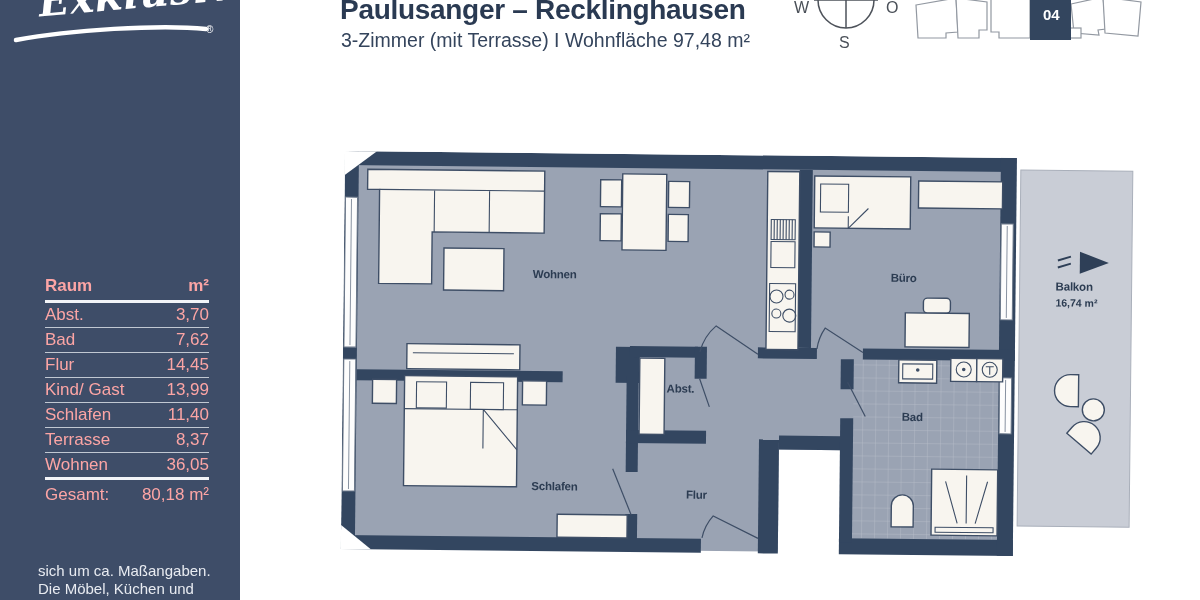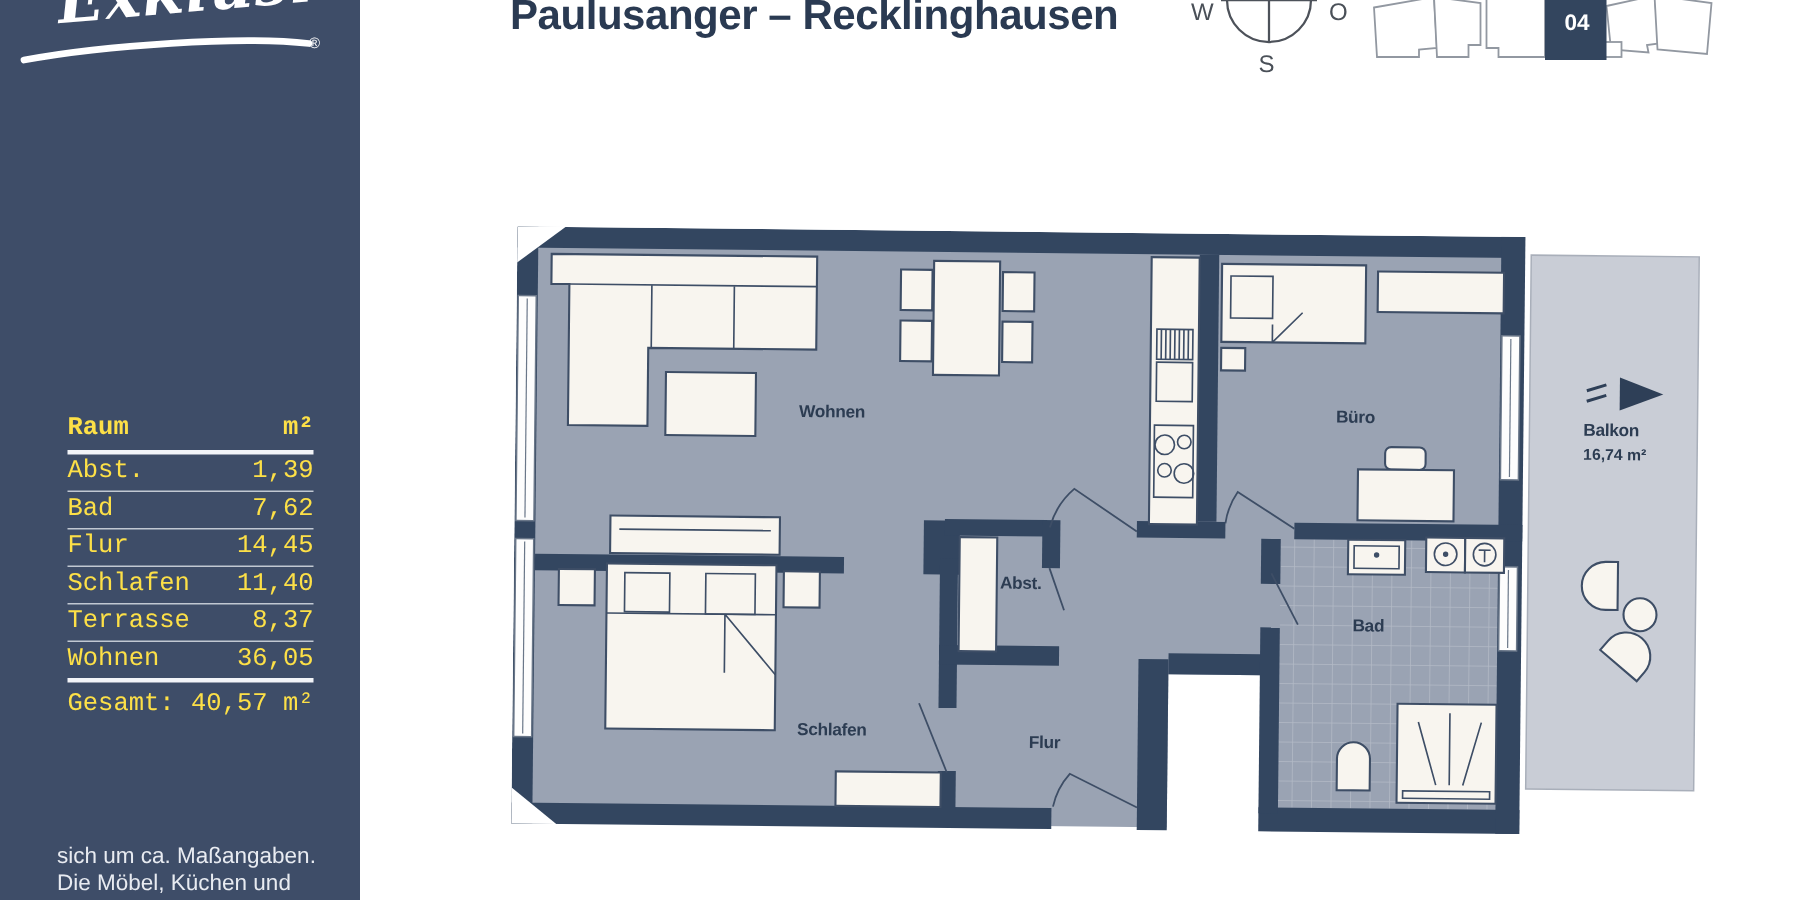--- a/index.html
+++ b/index.html
@@ -4,21 +4,21 @@
 <style>
   html,body{margin:0;padding:0;background:#fff;}
   .page{position:relative;width:1200px;height:600px;overflow:hidden;background:#ffffff;
         font-family:"Liberation Sans",sans-serif;}
   
   .sidebar{position:absolute;left:0;top:0;width:240px;height:600px;background:#3E4D68;}
   .logo{position:absolute;left:10px;top:-16px;width:220px;height:70px;color:#fff;}
   .logo-text{position:absolute;left:28px;top:-14px;font-family:"DejaVu Serif",serif;
              font-style:italic;font-weight:700;font-size:40px;transform:rotate(-5deg);letter-spacing:1px;}
   .logo-reg{position:absolute;left:196px;top:40px;font-size:10px;}
-  .room-table{position:absolute;left:45px;top:274px;width:164px;color:#fde047;font-size:17px;font-family:Liberation Mono, monospace;}
+  .room-table{position:absolute;left:45px;top:274px;width:164px;color:#fca5a5;font-size:17px;}
   .room-table .tr{display:flex;justify-content:space-between;align-items:baseline;
                   padding:3px 0 4px 0;border-bottom:1px solid rgba(238,241,246,.75);line-height:17px;}
   .room-table .tr.head{font-weight:700;border-bottom:3px solid #F2F4F8;padding-bottom:6px;}
   .room-table .tr.last{border-bottom:3px solid #F2F4F8;}
   .room-table .tr.total{border-bottom:none;padding-top:6px;}
   .room-table .val{}
   .disclaimer{position:absolute;left:38px;top:543px;width:195px;margin:0;
               color:#E8EBF1;font-size:15px;line-height:18.5px;}
   
   .title{position:absolute;left:340px;top:-6px;margin:0;font-size:28px;line-height:31px;
@@ -53,57 +53,62 @@
       <span class="logo-reg">®</span>
     </div>
 
     <div class="room-table">
       <div class="tr head">
         <span>Raum</span>
         <span class="val">m²</span>
       </div>
       <div class="tr">
         <span>Abst.</span>
-        <span class="val">1,39</span>
+        <span class="val">3,70</span>
       </div>
       <div class="tr">
         <span>Bad</span>
         <span class="val">7,62</span>
       </div>
       <div class="tr">
         <span>Flur</span>
         <span class="val">14,45</span>
+      </div>
+      <div class="tr">
+        <span>Kind/ Gast</span>
+        <span class="val">13,99</span>
       </div>
       <div class="tr">
         <span>Schlafen</span>
         <span class="val">11,40</span>
       </div>
       <div class="tr">
         <span>Terrasse</span>
         <span class="val">8,37</span>
       </div>
       <div class="tr last">
         <span>Wohnen</span>
         <span class="val">36,05</span>
       </div>
       <div class="tr total">
         <span>Gesamt:</span>
-        <span class="val">40,57 m²</span>
+        <span class="val">80,18 m²</span>
       </div>
     </div>
 
     <p class="disclaimer">
       <br>
       <span>sich um ca. Maßangaben.</span><br>
       <span>Die Möbel, Küchen und</span><br>
       <span>Sanitärobjekte sind</span>
     </p>
   </aside>
 
   <h1 class="title">Paulusanger – Recklinghausen</h1>
+  <div class="subtitle">3-Zimmer (mit Terrasse) I Wohnfläche 97,48 m²</div>
 
   <svg class="compass" width="135" height="90" viewBox="0 0 135 90">
     <circle cx="66" cy="35" r="28" fill="none" stroke="#4D525A" stroke-width="1.5"></circle>
     <line x1="34" y1="35" x2="98" y2="35" stroke="#4D525A" stroke-width="1.5"></line>
     <line x1="66" y1="7" x2="66" y2="63" stroke="#4D525A" stroke-width="1.5"></line>
     <text x="14" y="48" font-size="16" fill="#4A5058">W</text>
     <text x="106" y="48" font-size="16" fill="#4A5058">O</text>
     <text x="59" y="83" font-size="16" fill="#4A5058">S</text>
   </svg>
 

